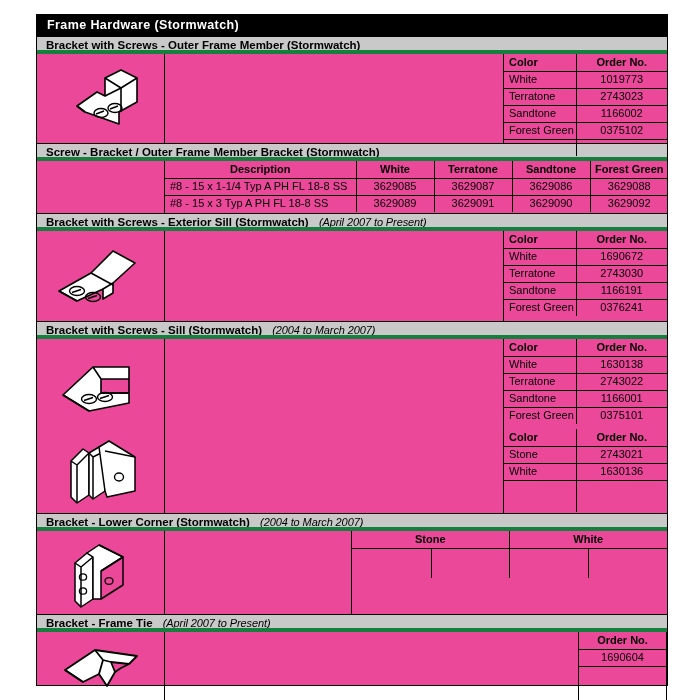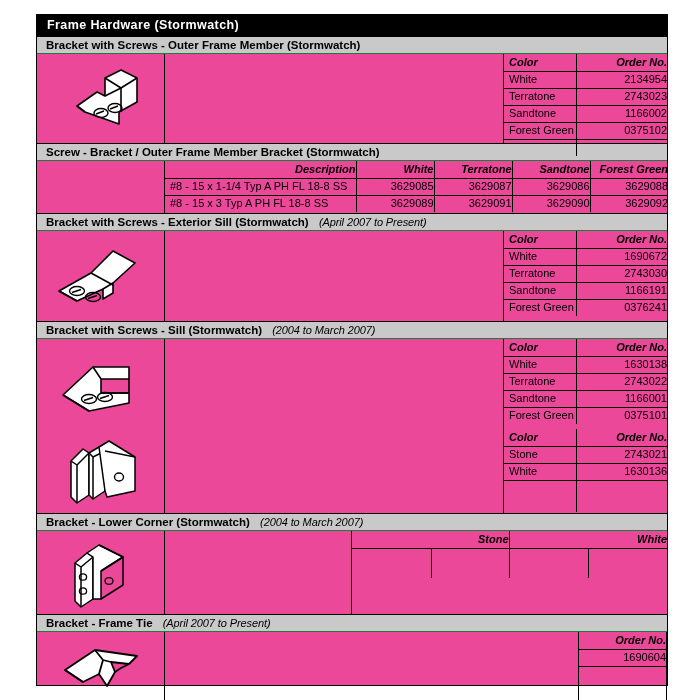--- a/index.html
+++ b/index.html
@@ -32,21 +32,21 @@
     line-height: 21px;
     padding-left: 10px;
     box-sizing: border-box;
     overflow: hidden;
     white-space: nowrap;
   }
   
   .sec-head {
     background: #c9c9c9;
     border-top: 1px solid #000;
-    border-bottom: 1px solid #15803d;
+    border-bottom: 4px solid #15803d;
     height: 18px;
     line-height: 17px;
     padding-left: 9px;
     box-sizing: border-box;
     font-size: 11.5px;
     font-weight: bold;
     color: #000;
     white-space: nowrap;
     overflow: hidden;
   }
@@ -85,26 +85,26 @@
     height: 17px;
     padding: 0 0 0 5px;
     font-weight: normal;
     text-align: left;
     box-sizing: border-box;
     white-space: nowrap;
     overflow: hidden;
     line-height: 15px;
   }
   table.t th { font-weight: bold; }
-  table.t td.num, table.t th.num { text-align: right; padding-left: 0; }
+  table.t td.num, table.t th.num { text-align: center; padding-left: 0; }
   table.t tr.blank td { border-left: 1px solid #000; border-right: 1px solid #000;
                         border-top: none; border-bottom: none; }
   .noleft { border-left: none !important; }
   .noright { border-right: none !important; }
-  .notop { border-top: none !important; font-style: italic; }
+  .notop { border-top: none !important; }
   .nobot { border-bottom: none !important; }
 
   
   .co-wrap { width: 163px; flex: 0 0 163px; box-sizing: border-box; }
   .co-wrap table.t { border-collapse: collapse; }
   .co-wrap col.c1 { width: 72px; }
 
   
   .screw-wrap { flex: 1 1 auto; box-sizing: border-box; }
 
@@ -156,21 +156,21 @@
             <col class="c1">
             <col>
           </colgroup>
         <tbody>
           <tr>
             <th class="noleft notop">Color</th>
             <th class="num noright notop">Order No.</th>
           </tr>
           <tr>
             <td class="noleft">White</td>
-            <td class="num noright">2134954</td>
+            <td class="num noright">1019773</td>
           </tr>
           <tr>
             <td class="noleft">Terratone</td>
             <td class="num noright">2743023</td>
           </tr>
           <tr>
             <td class="noleft">Sandtone</td>
             <td class="num noright">1166002</td>
           </tr>
           <tr>

